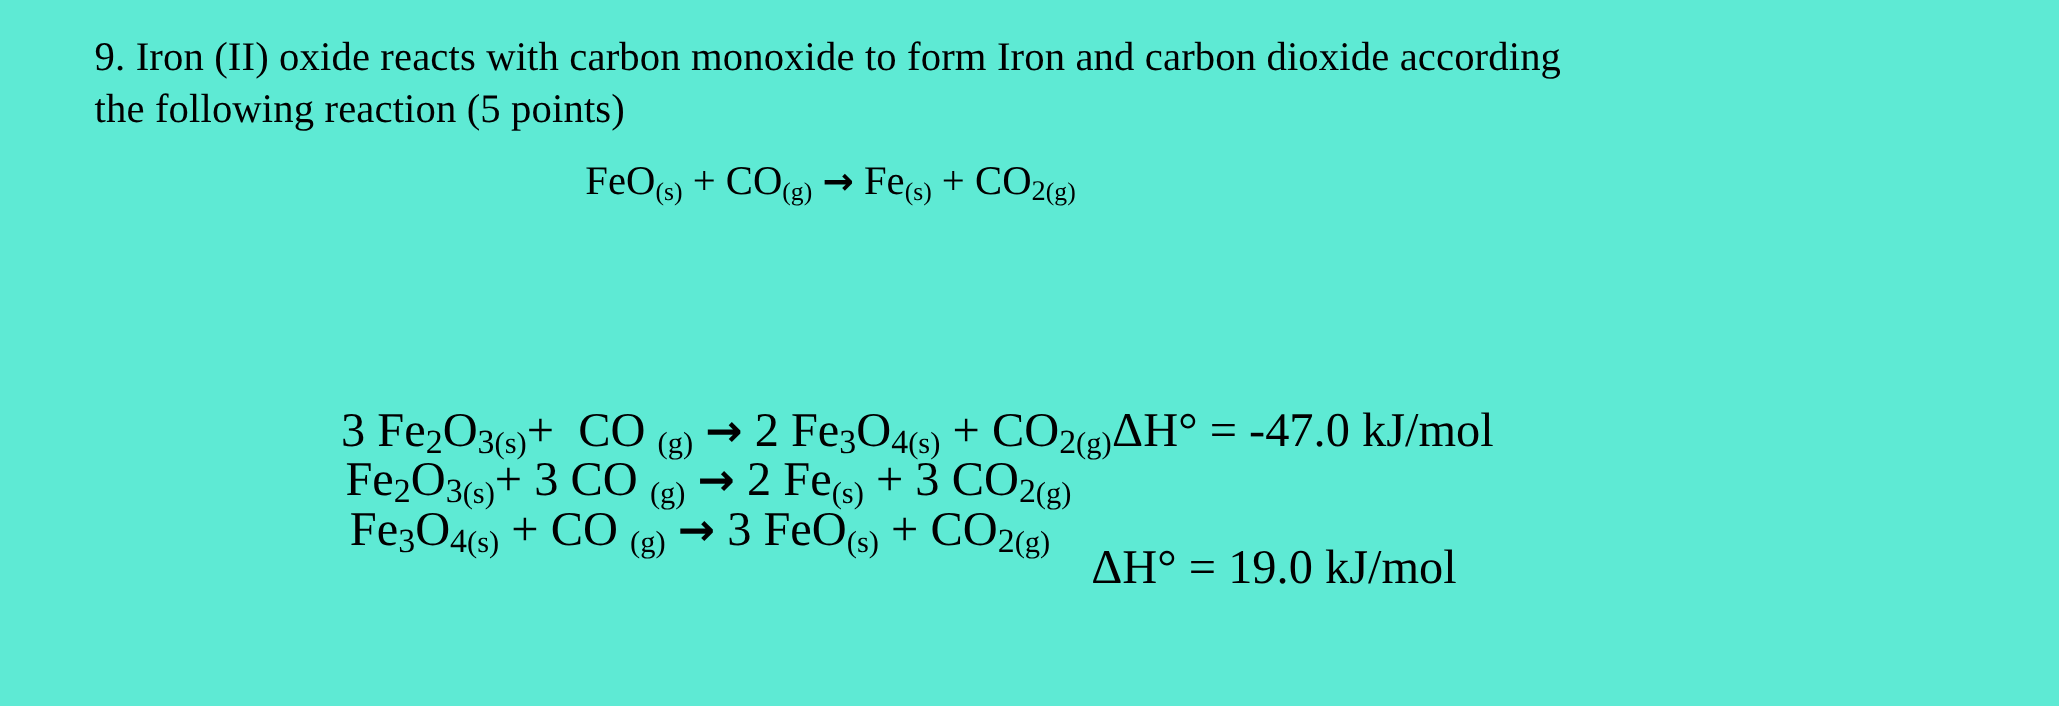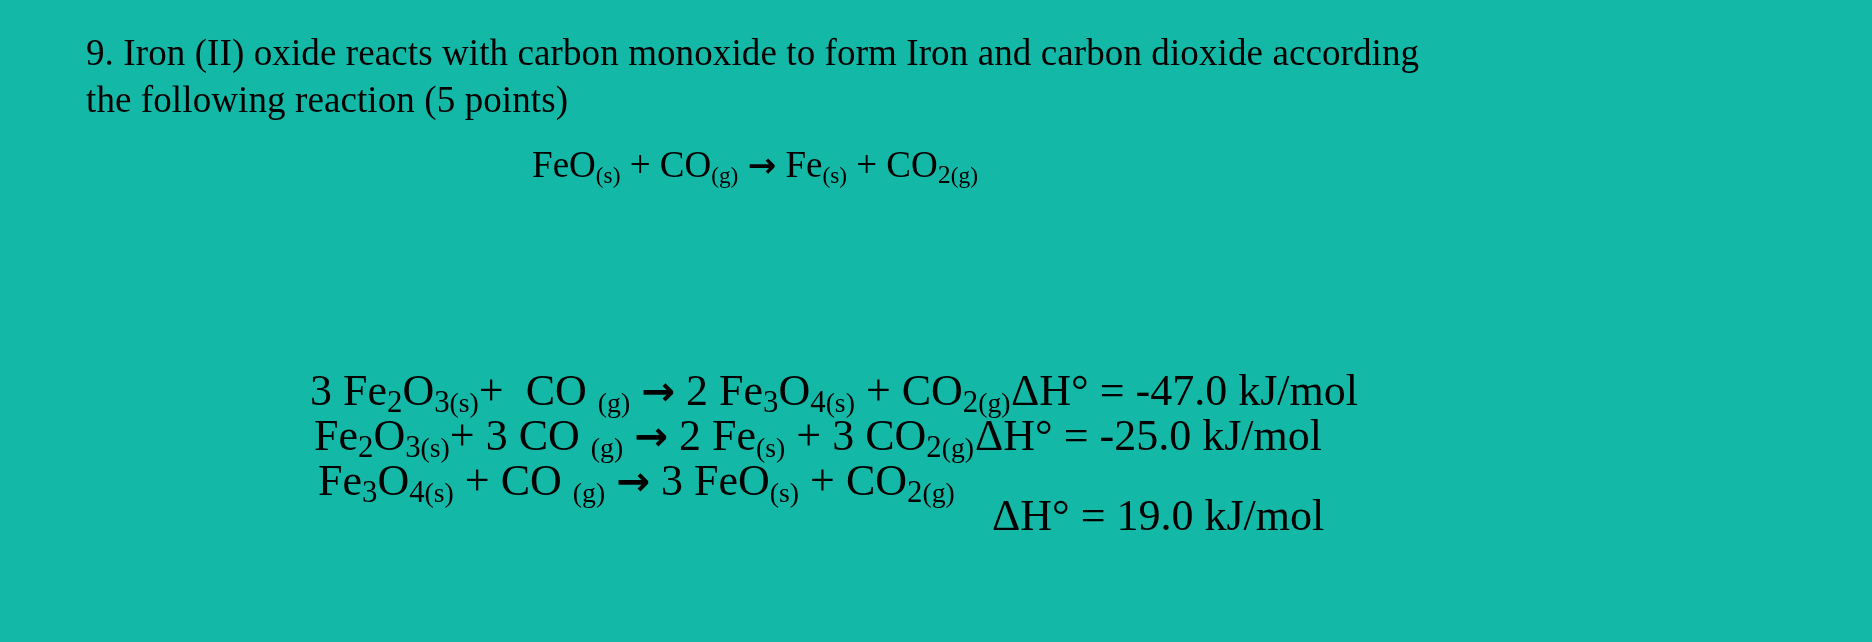--- a/index.html
+++ b/index.html
@@ -11,21 +11,21 @@
     width: 1872px;
     height: 642px;
     font-family: "Liberation Serif", "DejaVu Serif", serif;
     color: #000000;
     overflow: hidden;
   }
   .page {
     position: relative;
     width: 1872px;
     height: 642px;
-    background: #14b8a6;
+    background: #5eead4;
   }
 
   
   .intro {
     position: absolute;
     left: 86px;
     top: 30px;
     width: 1720px;
     font-size: 37px;
     line-height: 1.26;
@@ -131,21 +131,20 @@
 
   <div class="data-block">
 
     <div class="eq-row row-0">
       <span class="eq-formula"><span>3 </span><span class="nb"><span>Fe</span><sub>2</sub><span>O</span><sub>3</sub><span class="state">(s)</span></span><span>+</span>&nbsp;<span> </span><span class="nb"><span>CO</span>&nbsp;<span class="state">(g)</span></span> <span class="arrow">→</span> <span>2 </span><span class="nb"><span>Fe</span><sub>3</sub><span>O</span><sub>4</sub><span class="state">(s)</span></span> <span>+</span> <span> </span><span class="nb"><span>CO</span><sub>2</sub><span class="state">(g)</span></span></span>
       <span class="eq-enthalpy"><span>ΔH°</span> <span>=</span> <span>-47.0 kJ/mol</span></span>
     </div>
 
     <div class="eq-row row-1">
       <span class="eq-formula"><span></span><span class="nb"><span>Fe</span><sub>2</sub><span>O</span><sub>3</sub><span class="state">(s)</span></span><span>+</span>&nbsp;<span>3 </span><span class="nb"><span>CO</span>&nbsp;<span class="state">(g)</span></span> <span class="arrow">→</span> <span>2 </span><span class="nb"><span>Fe</span><sub></sub><span></span><sub></sub><span class="state">(s)</span></span> <span>+</span> <span>3 </span><span class="nb"><span>CO</span><sub>2</sub><span class="state">(g)</span></span></span>
-      <span class="eq-enthalpy"><span>ΔH°</span> <span>=</span> <span>-25.0 kJ/mol</span></span>
     </div>
 
     <div class="eq-row row-2">
       <span class="eq-formula"><span></span><span class="nb"><span>Fe</span><sub>3</sub><span>O</span><sub>4</sub><span class="state">(s)</span></span> <span>+</span> <span></span><span class="nb"><span>CO</span>&nbsp;<span class="state">(g)</span></span> <span class="arrow">→</span> <span>3 </span><span class="nb"><span>FeO</span><sub></sub><span></span><sub></sub><span class="state">(s)</span></span> <span>+</span> <span></span><span class="nb"><span>CO</span><sub>2</sub><span class="state">(g)</span></span></span>
       <span class="eq-enthalpy"><span>ΔH°</span> <span>=</span> <span>19.0 kJ/mol</span></span>
     </div>
 
   </div>
 
 </div>

